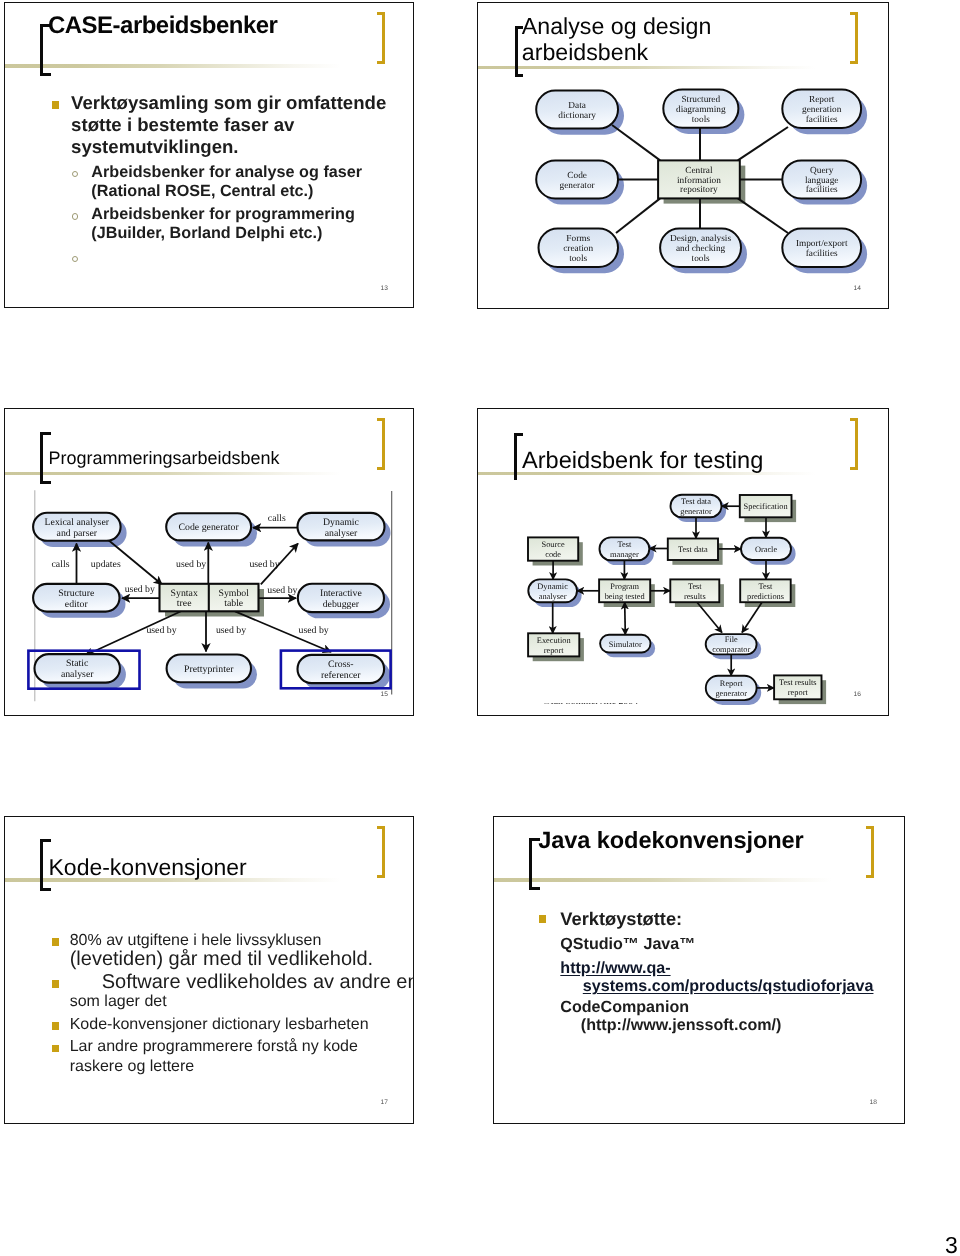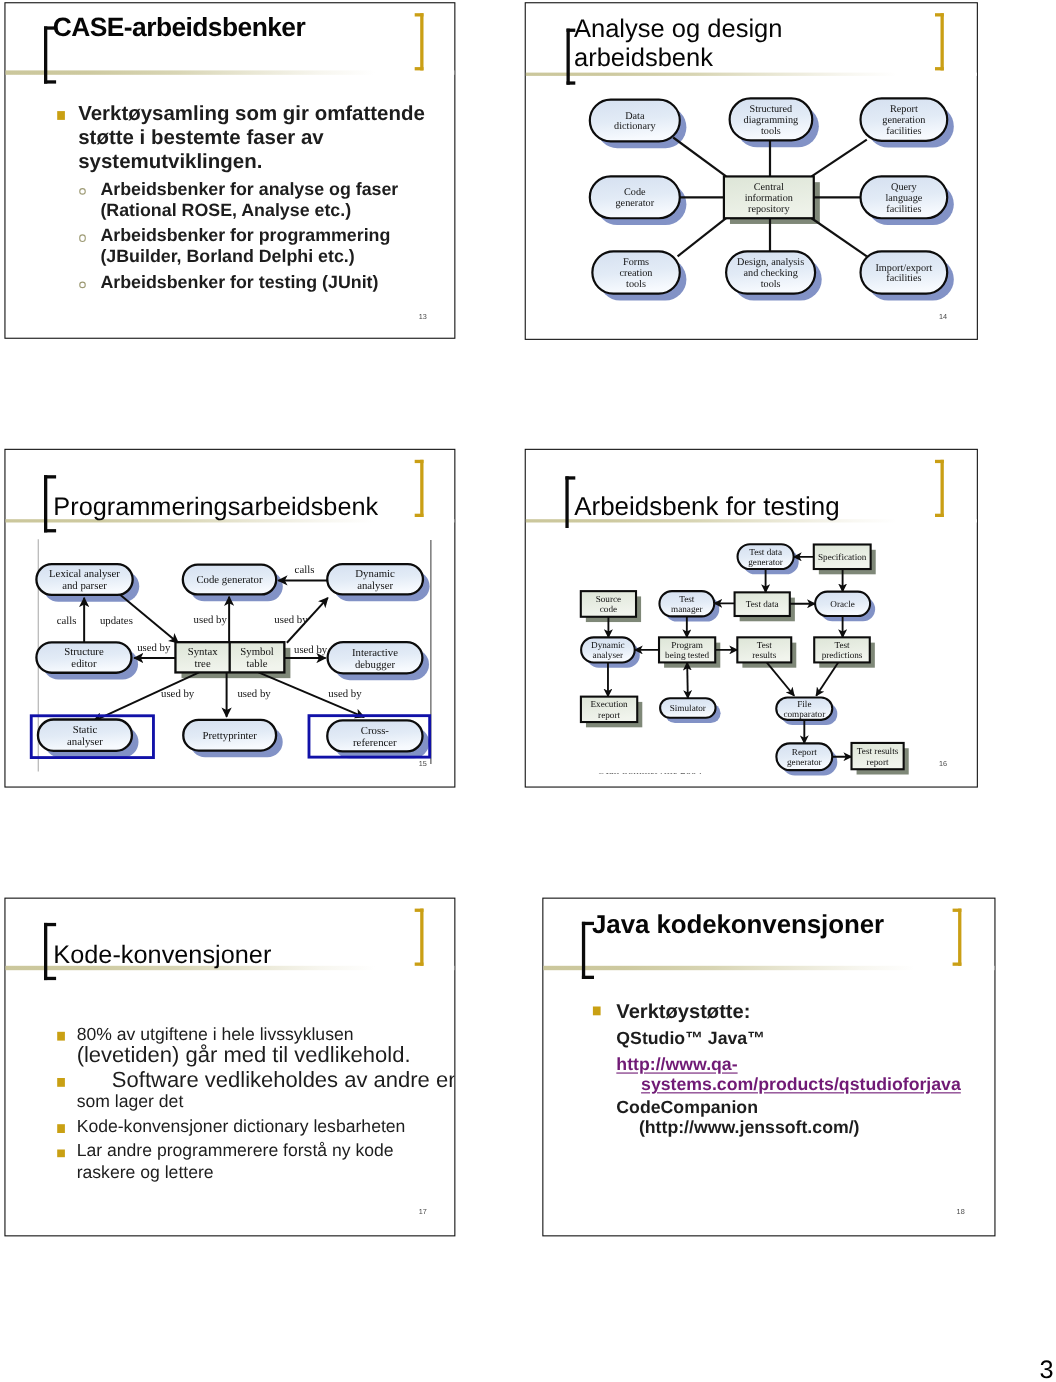--- a/index.html
+++ b/index.html
@@ -29,21 +29,21 @@
 
   .stitle{position:absolute;color:#060606;line-height:1.12;letter-spacing:0;white-space:pre-line;}
   .pnum{position:absolute;color:#4a4a4a;font-size:6.6px;letter-spacing:.1px;}
   .pgno{position:absolute;left:945px;top:1232px;font-size:23px;color:#000;}
 
   .blist{position:absolute;left:0;top:0;width:100%;height:100%;}
   .bsq{position:absolute;background:#c9a013;width:7.2px;height:7.5px;}
   .bcirc{position:absolute;border:1.1px solid #9d9a74;border-radius:50%;
          width:6.4px;height:6.4px;box-sizing:border-box;}
   .btx{position:absolute;color:#1d1d1d;font-weight:bold;white-space:pre;}
-  .lnk{color:#701a75;text-decoration:underline;text-underline-offset:1.5px;}
+  .lnk{color:#0f172a;text-decoration:underline;text-underline-offset:1.5px;}
 
   .fig{position:absolute;left:0;top:0;}
   .figsvg{display:block;}
   .figsvg text{font-family:"Liberation Serif",serif;}
   .cap-clip{position:absolute;overflow:hidden;}
   .cap-clip span{display:block;position:absolute;top:-6.6px;left:0;font-size:9.8px;
                  color:#2a2a2a;font-family:"Liberation Serif",serif;white-space:pre;}
 </style>
 </head>
 <body>
@@ -55,26 +55,25 @@
     <div class="lbr" style="left:34.9px;top:20.6px;width:11.6px;height:52.1px"></div>
     <div class="rbr" style="left:371.6px;top:8.7px;width:8.7px;height:52px"></div>
     <div class="stitle" style="left:43px;top:9.5px;font-size:24px;font-weight:bold;letter-spacing:-0.52px">CASE-arbeidsbenker</div>
     <div class="blist">
         <div class="bsq" style="left: 47.1px; top: 98px;"></div>
         <div class="btx" style="left: 66.1px; top: 89.1px; font-size: 18.6px; line-height: 22px;">Verktøysamling som gir omfattende</div>
         <div class="btx" style="left: 66.1px; top: 111.1px; font-size: 18.6px; line-height: 22px;">støtte i bestemte faser av</div>
         <div class="btx" style="left: 66.1px; top: 133.1px; font-size: 18.6px; line-height: 22px;">systemutviklingen.</div>
         <div class="bcirc" style="left: 66.5px; top: 167.5px;"></div>
         <div class="btx" style="left: 86.3px; top: 159.6px; font-size: 16.2px; line-height: 19.1px;">Arbeidsbenker for analyse og faser</div>
-        <div class="btx" style="left: 86.3px; top: 178.7px; font-size: 16.2px; line-height: 19.1px;">(Rational ROSE, Analyse etc.)</div>
+        <div class="btx" style="left: 86.3px; top: 178.7px; font-size: 16.2px; line-height: 19.1px;">(Rational ROSE, Central etc.)</div>
         <div class="bcirc" style="left: 66.5px; top: 210.2px;"></div>
         <div class="btx" style="left: 86.3px; top: 202.3px; font-size: 16.2px; line-height: 19.1px;">Arbeidsbenker for programmering</div>
         <div class="btx" style="left: 86.3px; top: 221.4px; font-size: 16.2px; line-height: 19.1px;">(JBuilder, Borland Delphi etc.)</div>
         <div class="bcirc" style="left: 66.5px; top: 252.9px;"></div>
-        <div class="btx" style="left: 86.3px; top: 245px; font-size: 16.2px; line-height: 19.1px;">Arbeidsbenker for testing (JUnit)</div>
       </div>
     <div class="pnum" style="left:375.6px;top:281.9px">13</div>
   </div>
 
   <div class="slide s2">
     <div class="band" style="top:62.6px"></div>
     <div class="lbr" style="left:36.6px;top:22.7px;width:8.6px;height:51.2px"></div>
     <div class="rbr" style="left:371.6px;top:8.7px;width:8.7px;height:52px"></div>
     <div class="stitle" style="left:43.8px;top:9.8px;font-size:23.2px;font-weight:normal;letter-spacing:0px">Analyse og design
 arbeidsbenk</div>
@@ -143,21 +142,21 @@
 <text x="220.9" y="189.4" font-size="9.3" text-anchor="middle" fill="#111">repository</text>
 </svg>
     </div>
     <div class="pnum" style="left:375.6px;top:281.9px">14</div>
   </div>
 
   <div class="slide s3">
     <div class="band" style="top:62.6px"></div>
     <div class="lbr" style="left:34.9px;top:23.4px;width:11.6px;height:52.1px"></div>
     <div class="rbr" style="left:371.6px;top:8.7px;width:8.7px;height:52px"></div>
-    <div class="stitle" style="left:43.5px;top:38.8px;font-size:23px;font-weight:normal;letter-spacing:0px">Programmeringsarbeidsbenk</div>
+    <div class="stitle" style="left:43.5px;top:38.8px;font-size:18px;font-weight:normal;letter-spacing:0px">Programmeringsarbeidsbenk</div>
     <div class="fig">
 <svg class="figsvg" width="410" height="308" viewBox="0 0 410 308" xmlns="http://www.w3.org/2000/svg">
 <defs>
 <linearGradient id="g3b" x1="0" y1="0" x2="0.25" y2="1">
               <stop offset="0" stop-color="#d5e0f0"></stop>
               <stop offset="0.55" stop-color="#e2ebf6"></stop>
               <stop offset="1" stop-color="#f7fafe"></stop>
             </linearGradient>
 <linearGradient id="g3g" x1="0" y1="0" x2="0.3" y2="1">
               <stop offset="0" stop-color="#dde5d7"></stop>

